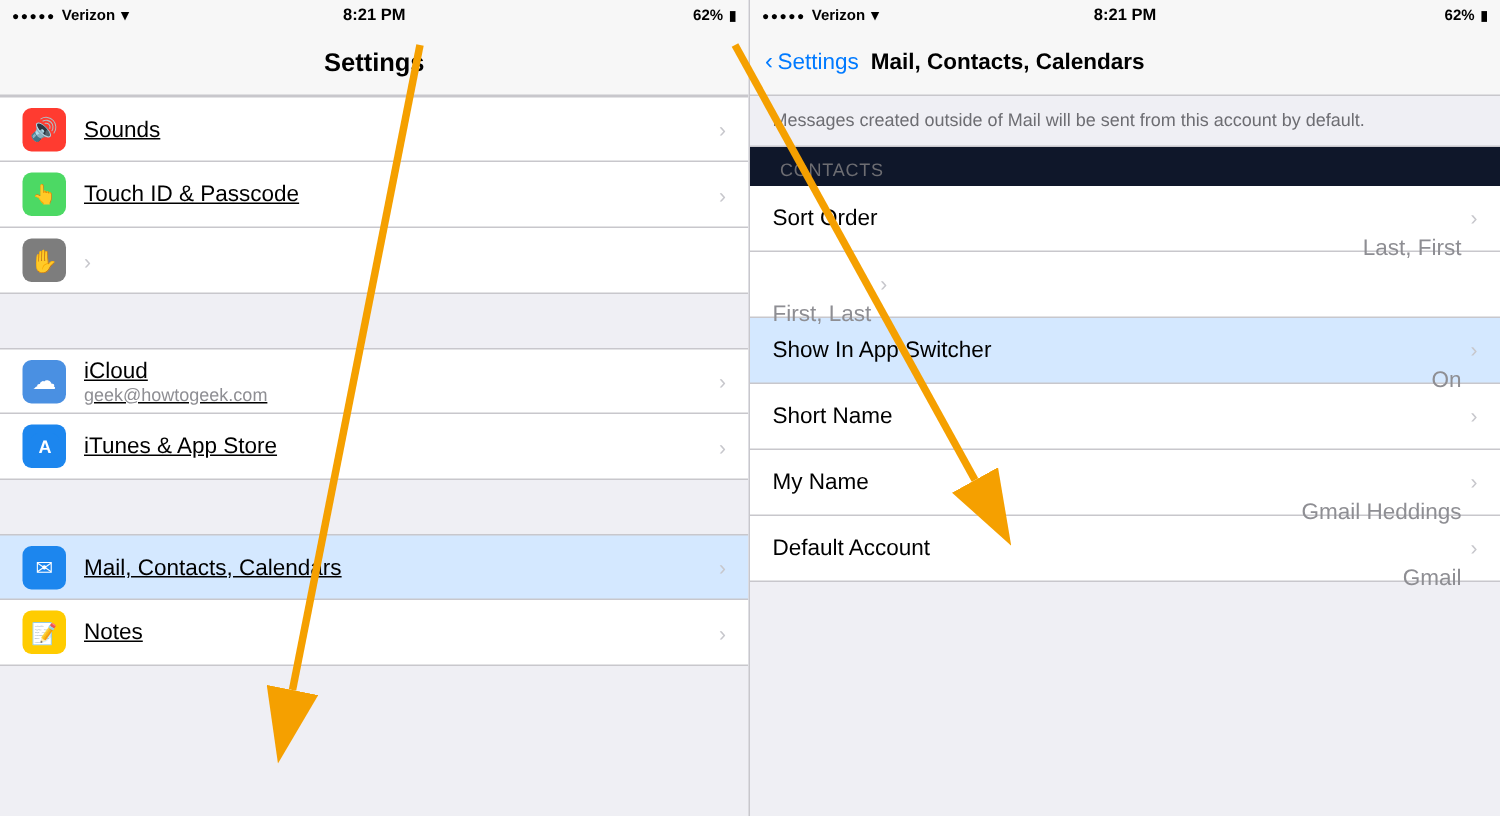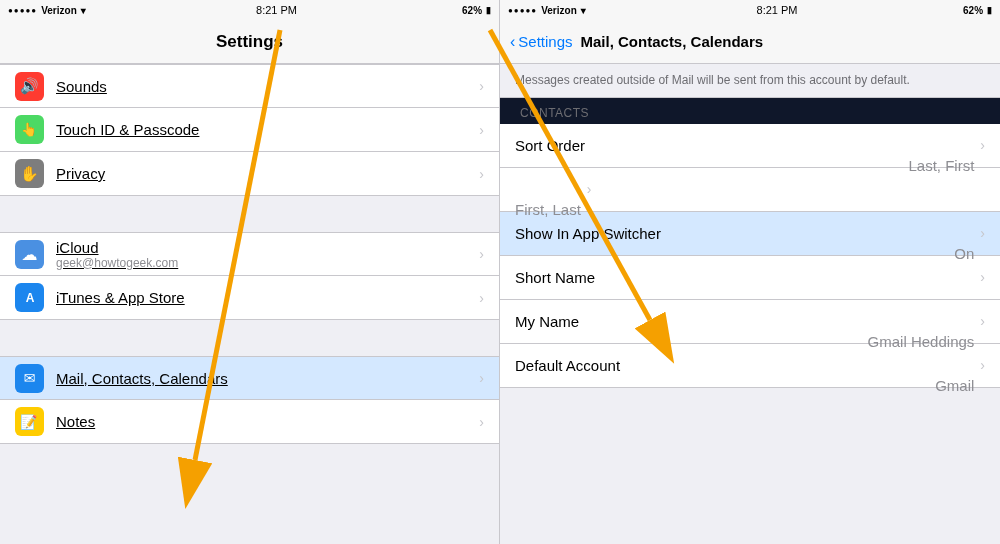--- a/index.html
+++ b/index.html
@@ -29,21 +29,21 @@
       height: 20px;
       display: flex;
       align-items: center;
       justify-content: space-between;
       padding: 0 8px;
       font-size: 10px;
       font-weight: 600;
       color: #000;
     }
     .status-bar .left-status { display: flex; align-items: center; gap: 4px; }
-    .status-bar .center-status { position: absolute; left: 50%; transform: translateX(-50%); font-size: 11px; font-weight: 400; margin-left: 27px; }
+    .status-bar .center-status { position: absolute; left: 50%; transform: translateX(-50%); font-size: 11px; font-weight: 700; }
     .status-bar .right-status { display: flex; align-items: center; gap: 4px; text-align: right; }
     .status-dots { font-size: 8px; letter-spacing: 1px; }
     .wifi-icon { font-size: 10px; }
     .battery-icon { font-size: 9px; }
 
     .nav-title {
       background: #f7f7f7;
       border-bottom: 1px solid #c8c7cc;
       height: 44px;
       display: flex;
@@ -271,23 +271,20 @@
       </div>
       <div class="settings-item">
         <div class="item-icon icon-touchid" style="background:#4cd964;font-size:13px;">👆</div>
         <div class="item-content">
           <span class="item-label">Touch ID &amp; Passcode</span>
         </div>
         <span class="item-chevron">›</span>
       </div>
       <div class="settings-item">
         <div class="item-icon icon-privacy">✋</div>
-        <div class="item-content">
-          <span class="item-label">Privacy</span>
-        </div>
         <span class="item-chevron">›</span>
       </div>
     </div>
 
     <div class="section-separator"></div>
 
     <div class="section-group">
       <div class="settings-item">
         <div class="item-icon icon-icloud" style="font-size:16px;">☁</div>
         <div class="item-content">

